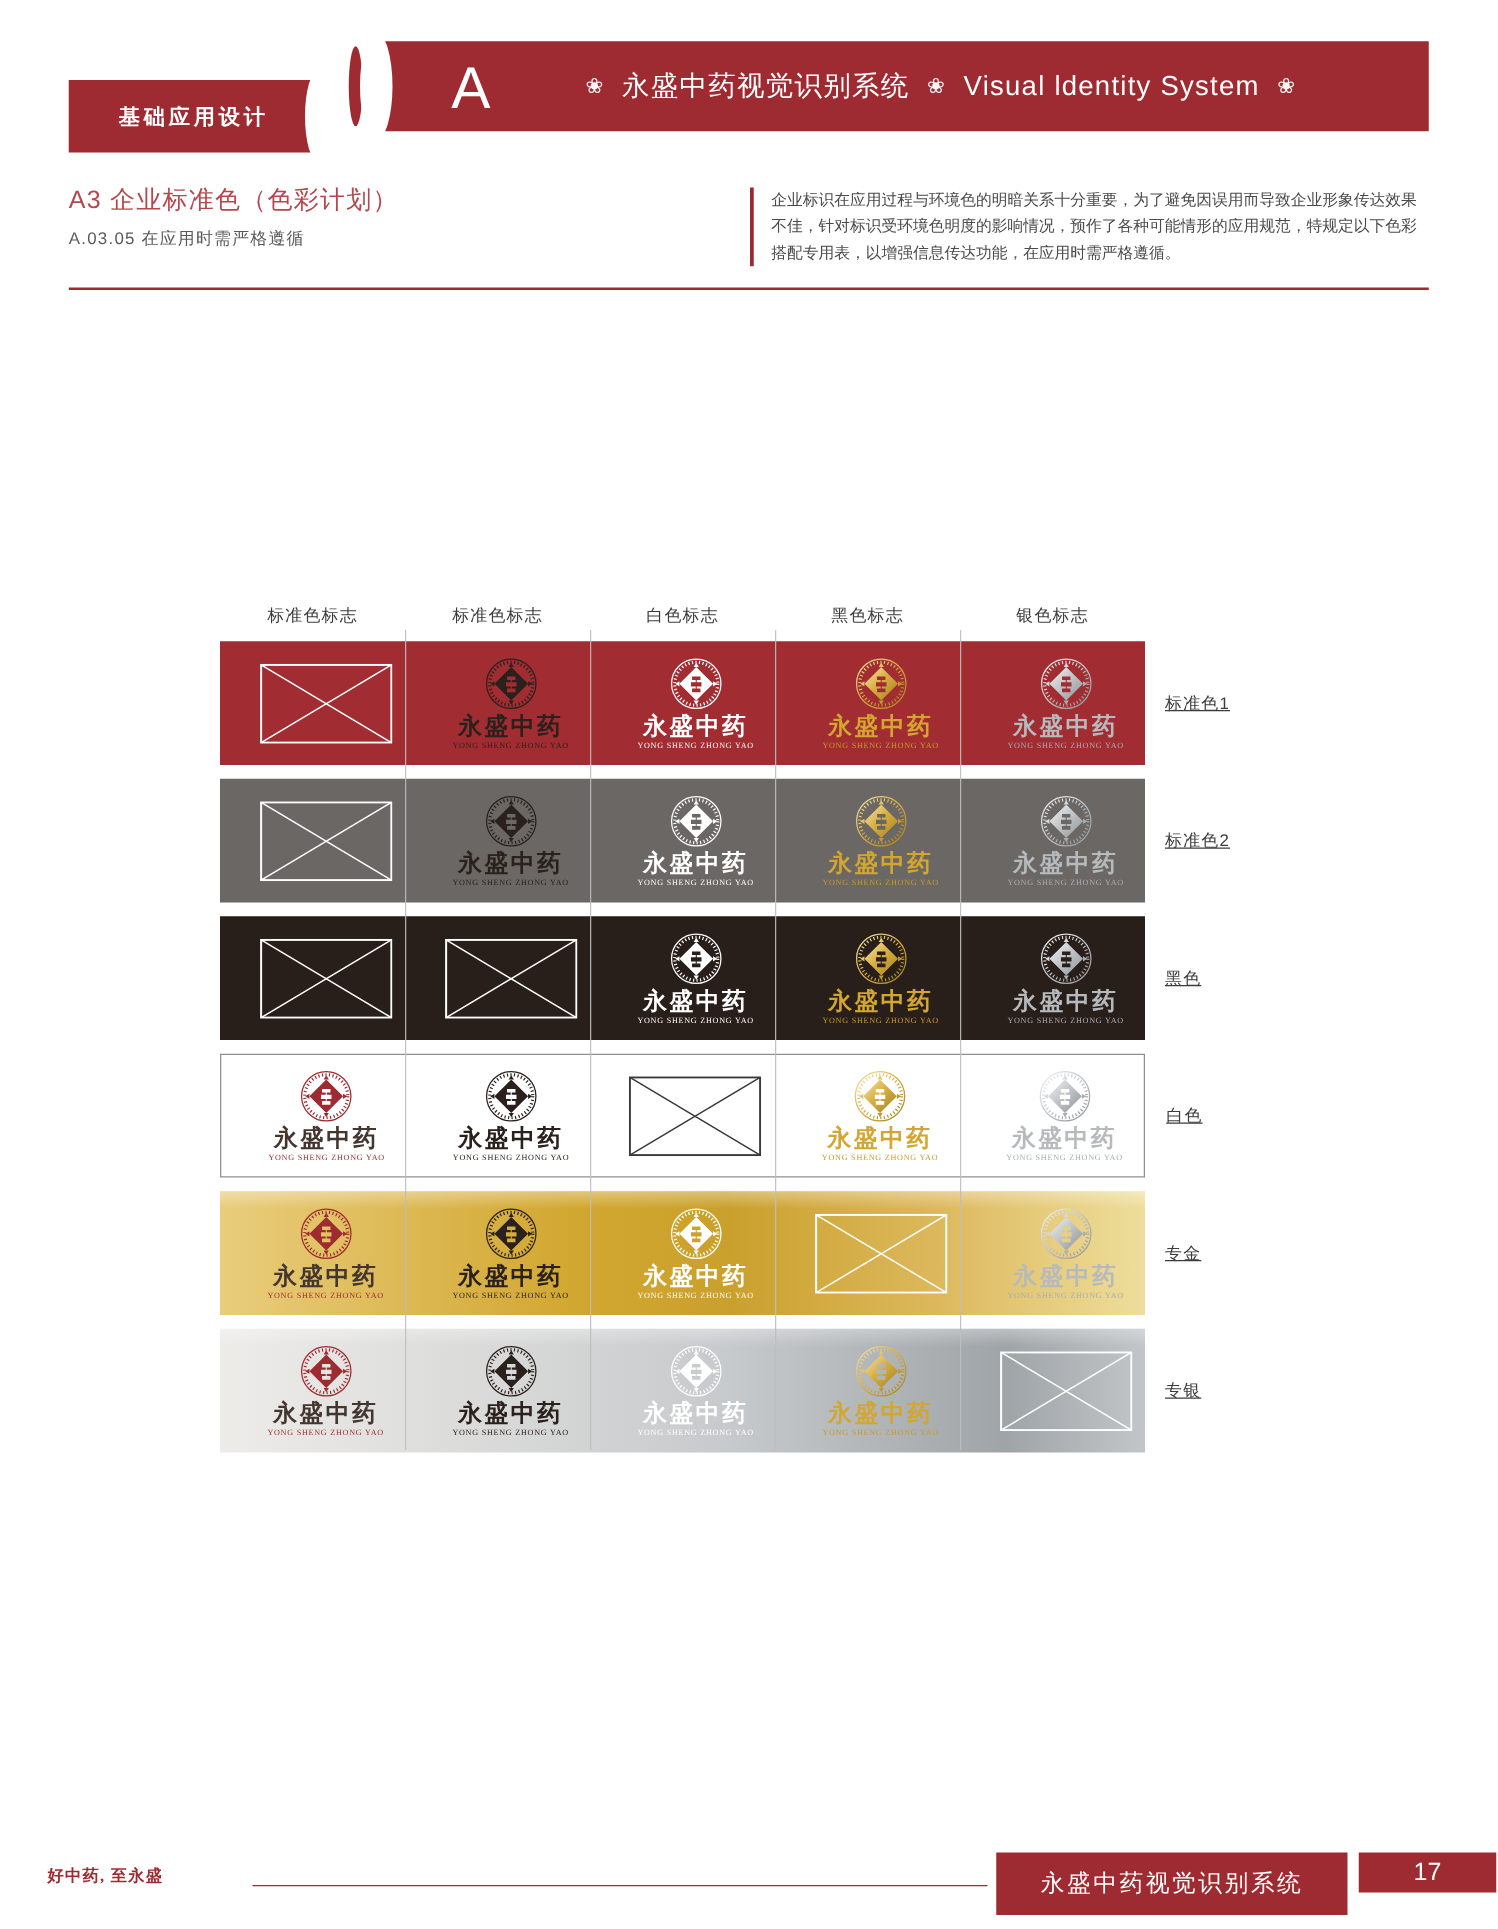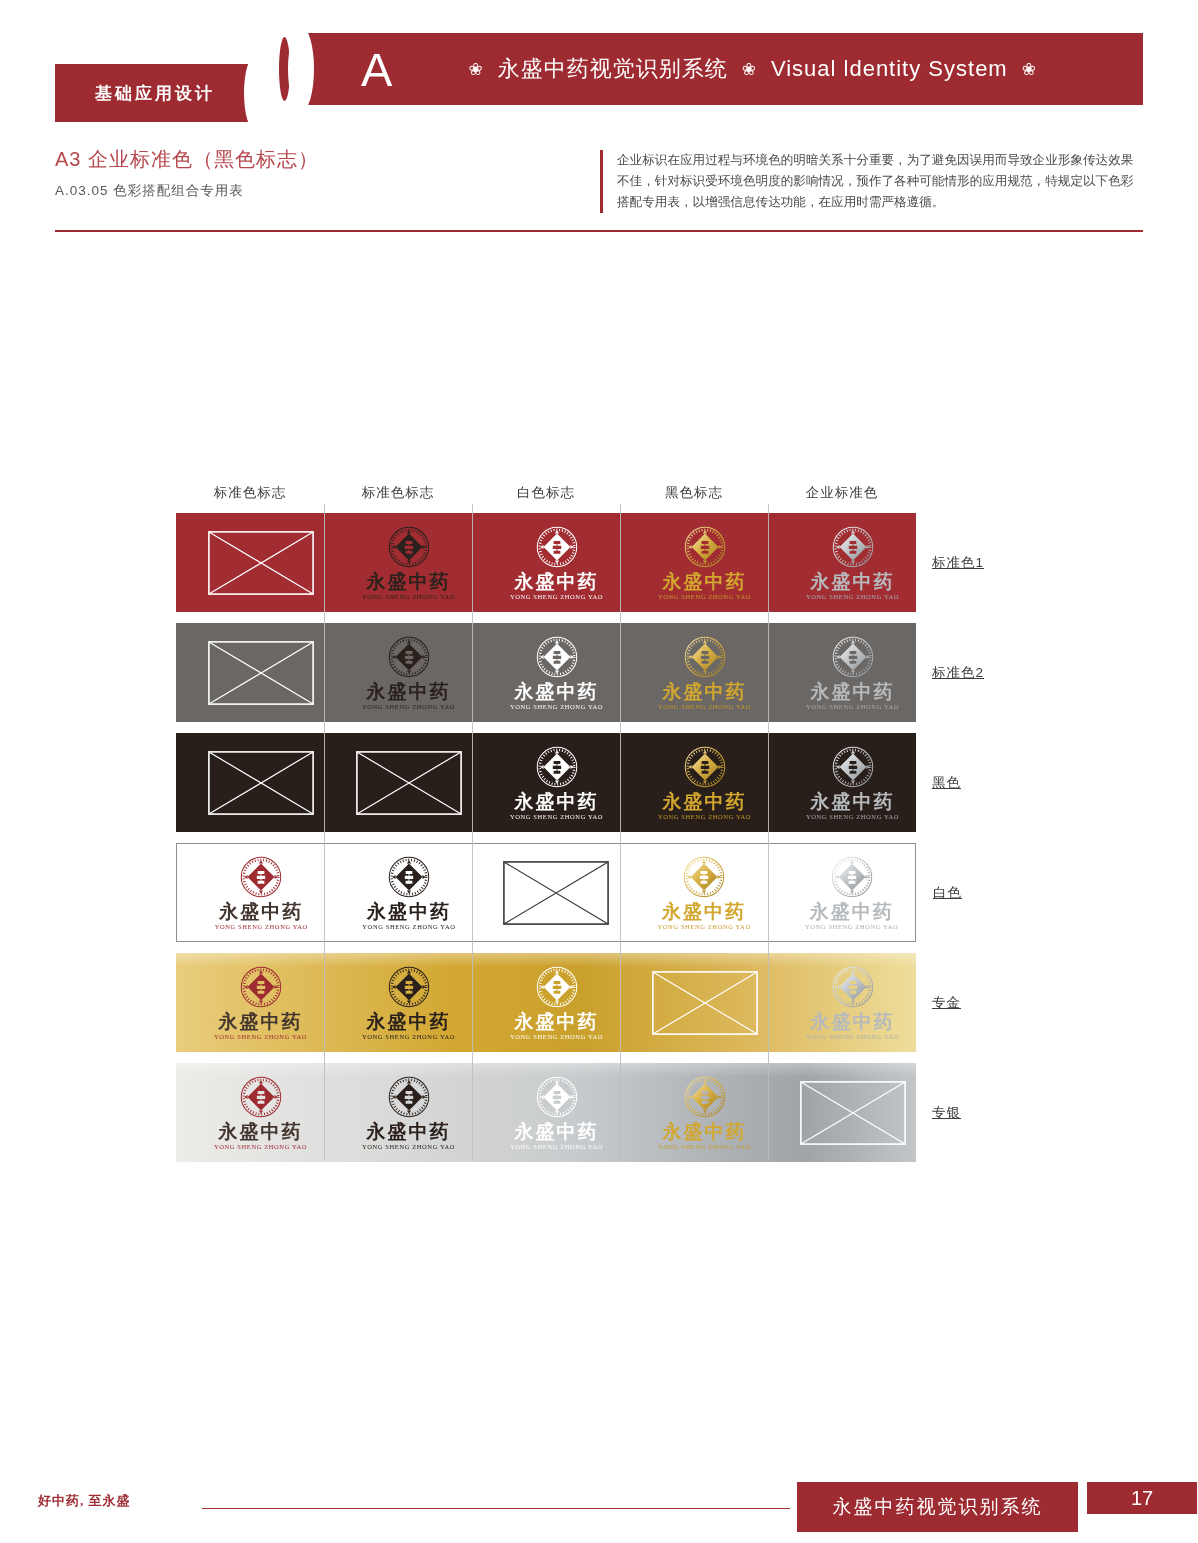--- a/index.html
+++ b/index.html
@@ -92,33 +92,33 @@
         <span class="ornament">❀</span>
         <span>永盛中药视觉识别系统</span>
         <span class="ornament">❀</span>
         <span>Visual ldentity System</span>
         <span class="ornament">❀</span>
       </span>
     </div>
   </div>
 
   <div class="titles">
-    <div class="sec-title">A3 企业标准色（黑色标志）</div>
-    <div class="sec-sub">A.03.05  色彩搭配组合专用表</div>
+    <div class="sec-title">A3 企业标准色（色彩计划）</div>
+    <div class="sec-sub">A.03.05  在应用时需严格遵循</div>
   </div>
   <div class="desc">企业标识在应用过程与环境色的明暗关系十分重要，为了避免因误用而导致企业形象传达效果不佳，针对标识受环境色明度的影响情况，预作了各种可能情形的应用规范，特规定以下色彩搭配专用表，以增强信息传达功能，在应用时需严格遵循。</div>
   <div class="rule"></div>
 
   <div class="tbl">
     <div class="tbl-head" id="tbl-head">
         <div class="th">标准色标志</div>
         <div class="th">标准色标志</div>
         <div class="th">白色标志</div>
         <div class="th">黑色标志</div>
-        <div class="th">企业标准色</div>
+        <div class="th">银色标志</div>
       </div>
     <div class="rows-wrap" id="rows-wrap">
         <div class="row" style="background:#a12c31">
           <div class="cell">
             <svg width="106" height="64" viewBox="0 0 106 64">
     <rect x="0.9" y="0.9" width="104.2" height="62.2" fill="none" stroke="#ffffff" stroke-width="1.6"></rect>
     <path d="M0.9,0.9 L105.1,63.1 M105.1,0.9 L0.9,63.1" stroke="#ffffff" stroke-width="1.2" fill="none"></path>
   </svg>
           </div>
           <div class="cell">

